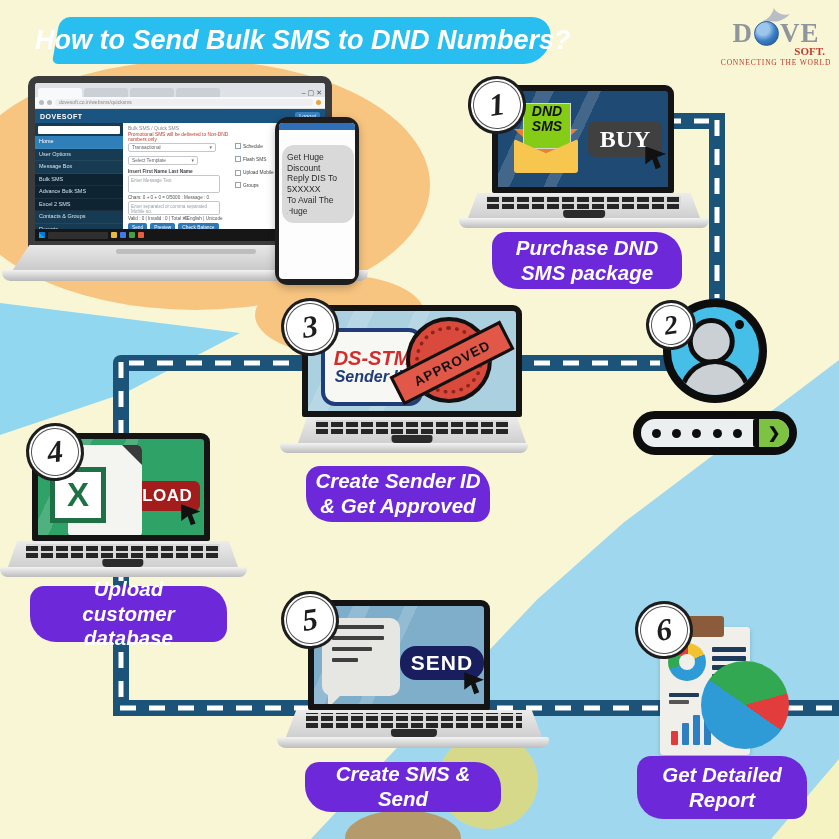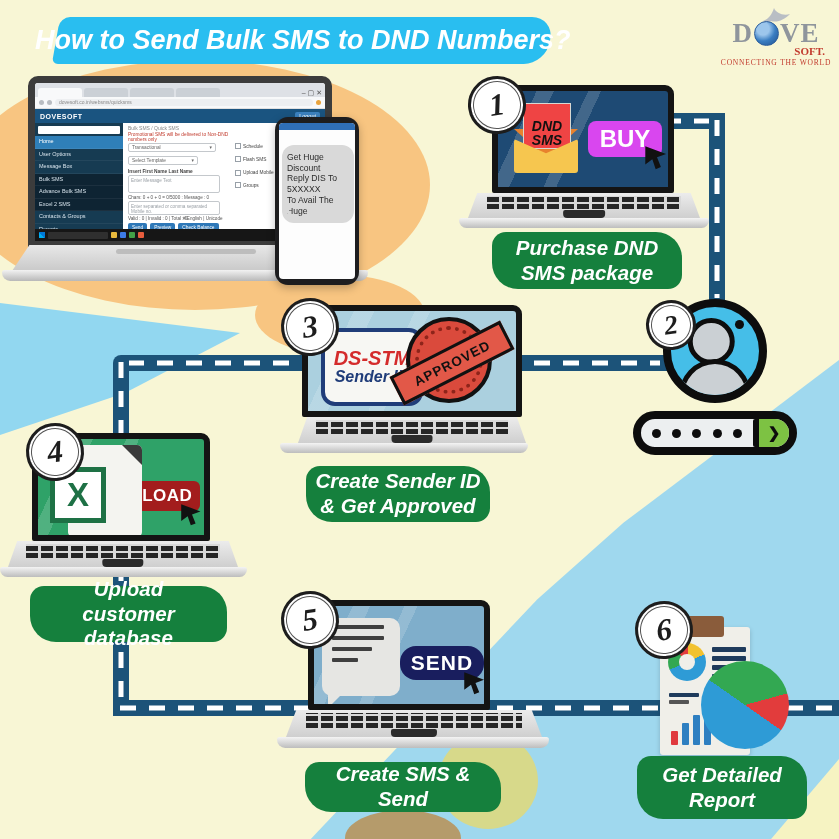--- a/index.html
+++ b/index.html
@@ -25,43 +25,43 @@
     background:radial-gradient(circle at 35% 30%,#9CC6EC 0 28%,#3A7EC2 55%,#1F4E8C 100%);border:1px solid #2C5E9C;}
   .logo .soft{color:#C23B2E;font-family:"Liberation Serif",serif;font-weight:700;font-size:11px;text-align:right;margin:-2px 10px 0 0;}
   .logo .tag{color:#C23B2E;font-family:Liberation Serif, serif;font-size:7.5px;letter-spacing:.8px;margin-top:1px;}
   
   .conn{position:absolute;background:#1C5379;z-index:2;}
   .conn.h::before{content:"";position:absolute;left:7px;right:7px;top:50%;height:5px;transform:translateY(-50%);
     background:repeating-linear-gradient(90deg,#fff 0 16px,transparent 16px 29px);}
   .conn.v::before{content:"";position:absolute;top:7px;bottom:7px;left:50%;width:5px;transform:translateX(-50%);
     background:repeating-linear-gradient(180deg,#fff 0 16px,transparent 16px 29px);}
   
-  .caption{position:absolute;background:#15803d;color:#fff;z-index:5;display:flex;align-items:center;justify-content:center;
+  .caption{position:absolute;background:#6d28d9;color:#fff;z-index:5;display:flex;align-items:center;justify-content:center;
     font-style:italic;font-weight:700;font-size:20.5px;line-height:1.2;text-align:center;white-space:pre-line;
     border-radius:14px 26px 14px 26px;box-sizing:border-box;padding:4px 6px;}
   .badge{position:absolute;width:52px;height:52px;background:#fff;border:3px solid #1d1d1d;border-radius:50%;z-index:7;
     display:flex;align-items:center;justify-content:center;box-shadow:inset 0 0 0 2px #fff,inset 0 0 0 3px #555;
     font-family:"Liberation Serif",serif;font-style:italic;font-weight:700;font-size:31px;color:#1d1d1d;transform:rotate(-8deg);}
   
   .lt-screen{position:absolute;border:6px solid #141414;border-radius:9px 9px 2px 2px;box-sizing:border-box;overflow:hidden;z-index:4;}
   .lt-screen::before{content:"";position:absolute;inset:0;pointer-events:none;
     background:linear-gradient(115deg,transparent 18%,rgba(255,255,255,.16) 18% 26%,transparent 26% 42%,rgba(255,255,255,.16) 42% 48%,transparent 48%);}
   .lt-deck{position:absolute;background:linear-gradient(#ECECEC,#CFCFCF);clip-path:polygon(4% 0,96% 0,100% 100%,0 100%);z-index:4;}
   .lt-keys{position:absolute;left:8%;right:8%;top:3px;bottom:9px;
     background-image:repeating-linear-gradient(0deg,rgba(220,220,220,0) 0 5px,#D9D9D9 5px 7px),repeating-linear-gradient(90deg,#262626 0 12px,#D9D9D9 12px 15px);}
   .lt-pad{position:absolute;left:50%;transform:translateX(-50%);bottom:0;width:18%;height:8px;background:#2B2B2B;border-radius:2px 2px 4px 4px;}
   .lt-lip{position:absolute;background:linear-gradient(#F4F4F4,#BDBDBD);border-radius:4px 4px 12px 12px;z-index:4;}
   
   .ibtn{position:absolute;display:flex;align-items:center;justify-content:center;color:#fff;font-weight:700;}
   .cursor{position:absolute;z-index:3;}
   
   .env{position:absolute;left:16px;top:26px;width:64px;height:56px;}
   .env .flap{position:absolute;left:0;top:12px;width:100%;height:30px;background:#E8822D;clip-path:polygon(0 0,100% 0,50% 95%);z-index:1;}
-  .env .paper{position:absolute;left:9px;top:-14px;width:46px;height:44px;background:#ef4444;border:1px solid #D8D8D2;z-index:2;
-    display:flex;flex-direction:column;align-items:center;justify-content:flex-end;font-style:italic;font-weight:700;font-size:14px;color:#111;line-height:1.05;}
+  .env .paper{position:absolute;left:9px;top:-14px;width:46px;height:44px;background:#84cc16;border:1px solid #D8D8D2;z-index:2;
+    display:flex;flex-direction:column;align-items:center;justify-content:flex-start;font-style:italic;font-weight:700;font-size:14px;color:#111;line-height:1.05;}
   .env .pocket{position:absolute;left:0;bottom:0;width:100%;height:34px;background:#F6C64F;border-radius:3px;
     clip-path:polygon(0 0,50% 42%,100% 0,100% 100%,0 100%);z-index:3;}
   
   .sender-card{position:absolute;left:13px;top:17px;width:94px;height:70px;background:#F7F7F3;border:4px solid #203D79;border-radius:14px;
     display:flex;flex-direction:column;align-items:center;justify-content:center;line-height:1.05;z-index:1;}
   .sender-card .nm{color:#D42B2B;font-weight:800;font-style:italic;font-size:20px;}
   .sender-card .lb{color:#203D79;font-weight:700;font-style:italic;font-size:16px;}
   .stamp{position:absolute;left:98px;top:6px;width:86px;height:86px;z-index:2;}
   .stamp .ring{position:absolute;inset:0;border-radius:50%;background:#DA4A3C;border:4px solid #111;box-sizing:border-box;}
   .stamp .ring2{position:absolute;inset:9px;border-radius:50%;border:4px dotted #8E241A;box-sizing:border-box;}
@@ -287,21 +287,21 @@
   <div class="badge" style="left:468px;top:76px;">1</div>
   <div class="lt-screen" style="left:492px;top:85px;width:182px;height:108px;background:#1E4A74;">
     <div class="env">
       <div class="flap"></div>
       <div class="paper">
         <span>DND</span>
         <span>SMS</span>
       </div>
       <div class="pocket"></div>
     </div>
-    <div class="ibtn" style="left:90px;top:30px;width:74px;height:36px;background:#d946ef;border-radius:8px;font-size:24px;">
+    <div class="ibtn" style="left:90px;top:30px;width:74px;height:36px;background:#404040;border-radius:8px;font-size:24px;font-family:Liberation Serif, serif;">
       <span>BUY</span>
       <svg class="cursor" style="right:-8px;bottom:-14px;" width="26" height="26" viewBox="0 0 20 20">
           <polygon points="1,1 17,7 10,9.5 13,17 9,18.6 6.4,11 1,15" fill="#111"></polygon>
         </svg>
     </div>
   </div>
   <div class="lt-deck" style="left:468px;top:193px;width:232px;height:25px;">
       <div class="lt-keys"></div>
       <div class="lt-pad"></div>
     </div>

